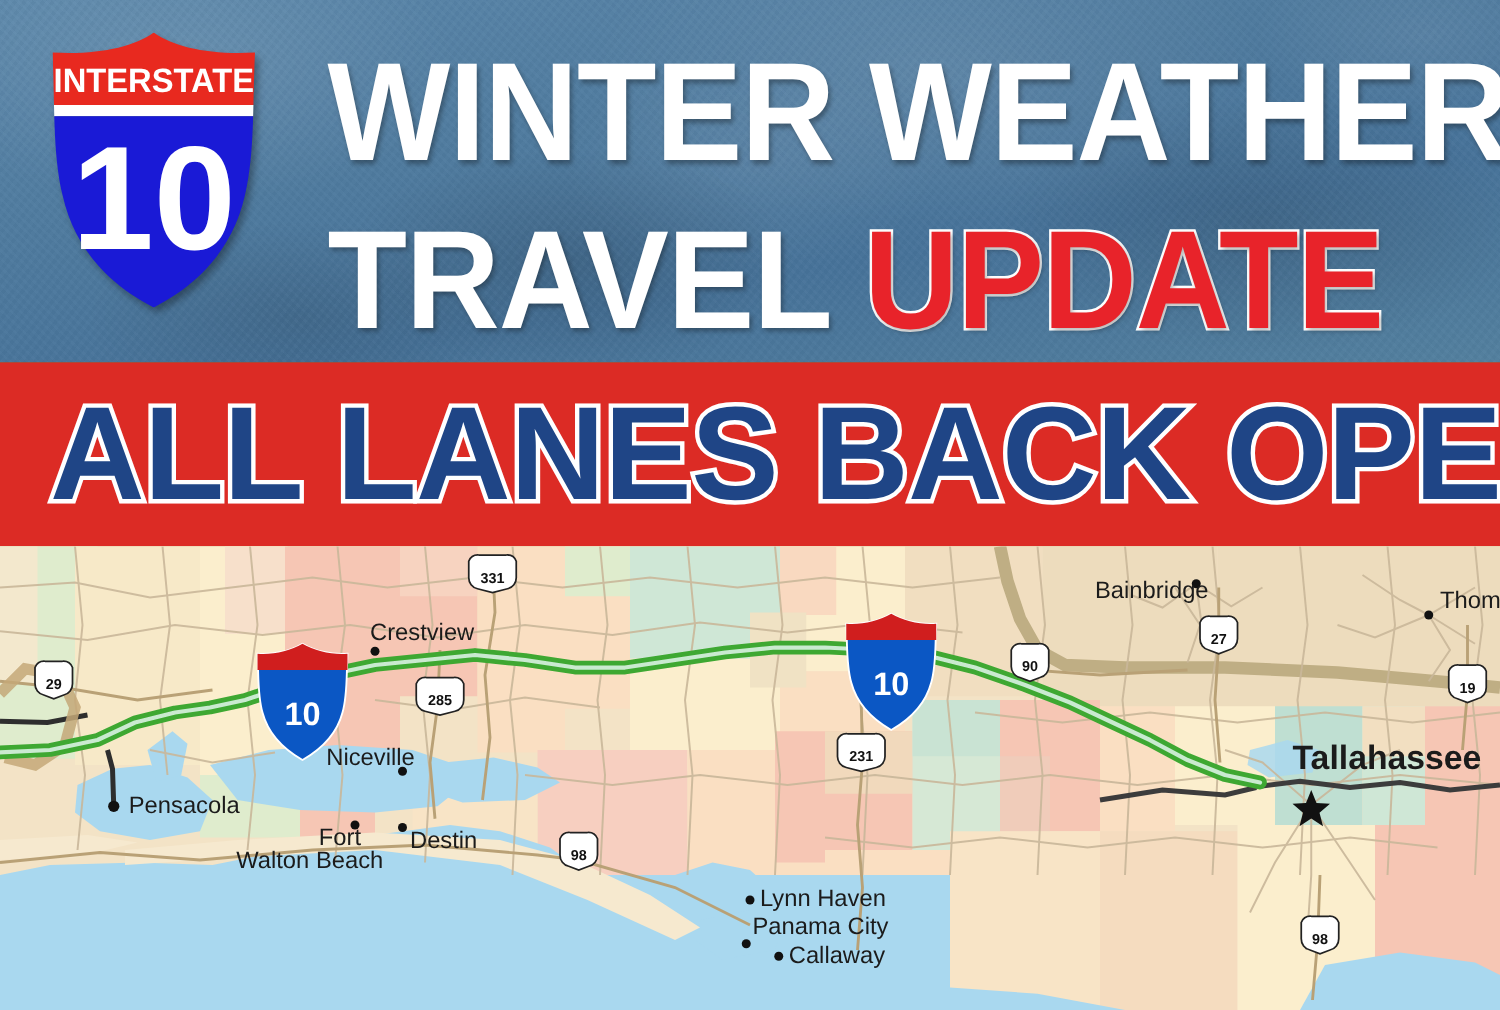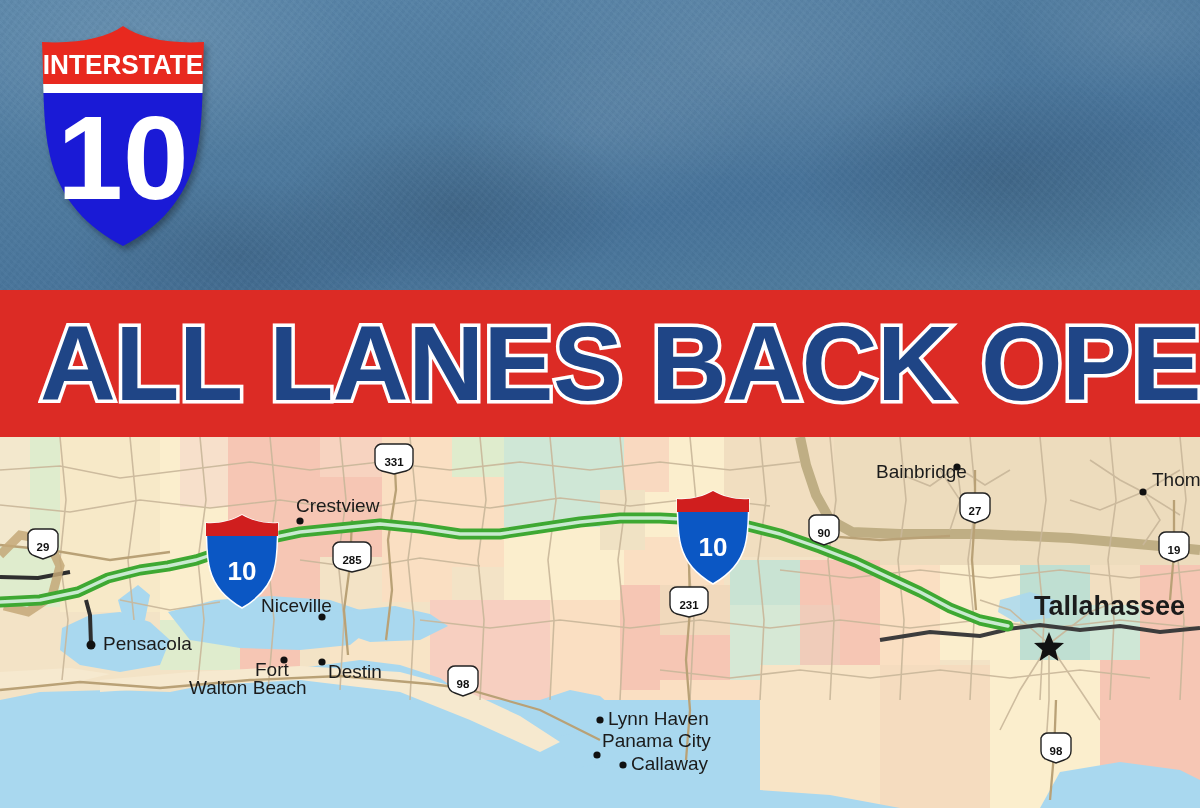--- a/index.html
+++ b/index.html
@@ -135,20 +135,24 @@
         <g clip-path="url(#shieldClip)">
           <rect x="0" y="0" width="190" height="62" fill="#e8291f"></rect>
           <rect x="0" y="62" width="190" height="9" fill="#ffffff"></rect>
           <rect x="0" y="71" width="190" height="160" fill="#1a1ad6"></rect>
         </g>
         <text x="95" y="52" text-anchor="middle" font-family="Liberation Sans, DejaVu Sans, sans-serif" font-size="27" font-weight="700" fill="#ffffff" transform="scale(0.97,1) translate(3,0)">INTERSTATE</text>
         <text x="95" y="177" text-anchor="middle" font-family="Liberation Sans, DejaVu Sans, sans-serif" font-size="118" font-weight="700" fill="#ffffff">10</text>
       </svg>
     </div>
 
+    <div id="headline">
+      <div class="hl-line l1">WINTER WEATHER</div>
+      <div class="hl-line l2"><span class="white">TRAVEL </span><span class="red">UPDATE</span></div>
+    </div>
   </div>
 
   <div id="banner">
     <div id="banner-text">ALL LANES BACK OPEN</div>
   </div>
 
   <div id="map">
     <svg viewBox="0 437 1200 371" xmlns="http://www.w3.org/2000/svg">
 
       <rect x="0" y="437" width="1200" height="371" fill="#f3e3c6"></rect>

